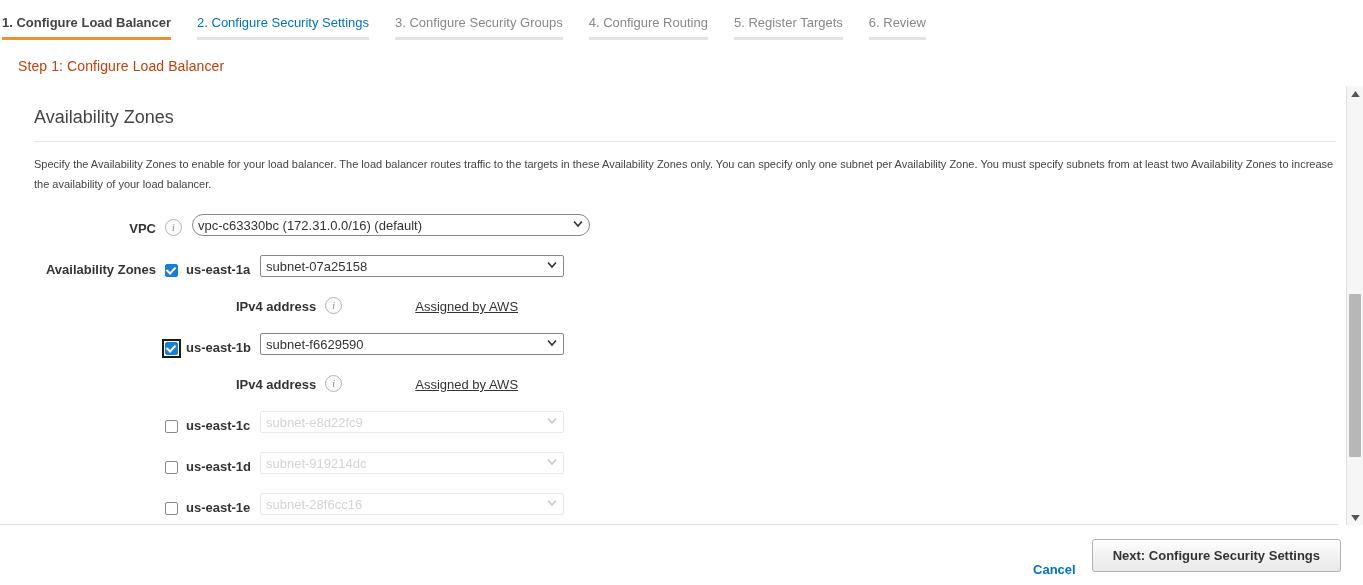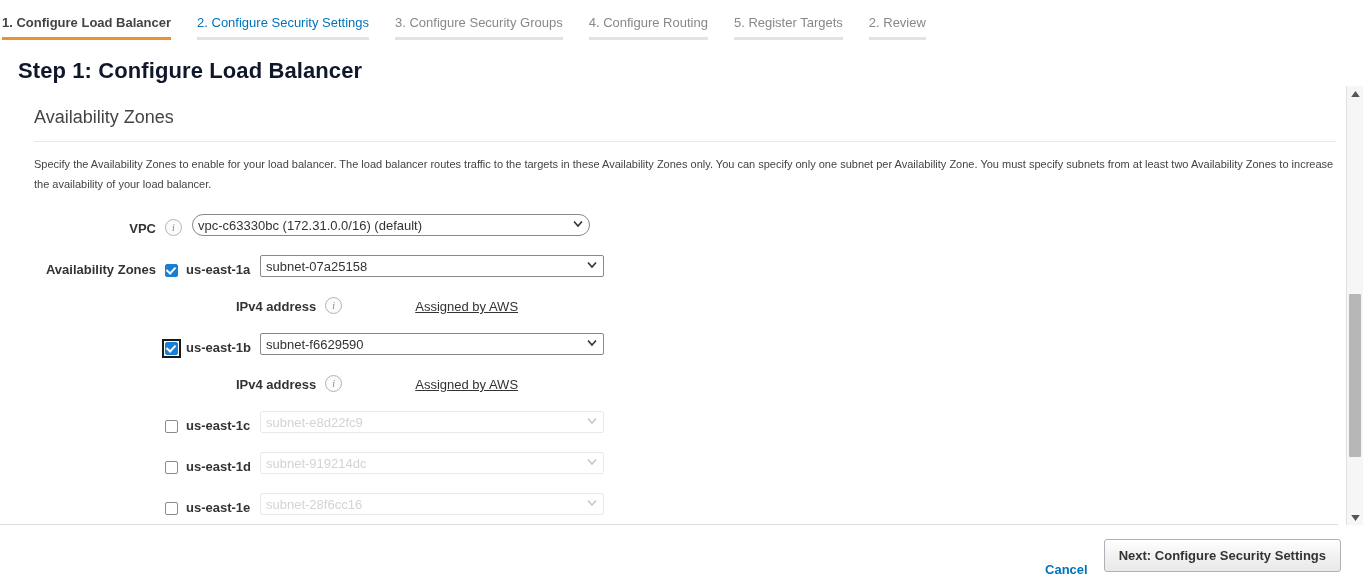--- a/index.html
+++ b/index.html
@@ -39,23 +39,23 @@
     color: #444444;
     font-weight: bold;
     border-bottom-color: #ec912d;
   }
   .wizard-tab.link {
     color: #0073bb;
   }
 
   
   .step-title {
-    font-size: 22px;
-    font-weight: bold;
-    color: #0f172a;
+    font-size: 14px;
+    font-weight: normal;
+    color: #c2410c;
     margin: 18px 0 0 18px;
     letter-spacing: 0.1px;
   }
 
   
   .scroll-region {
     position: absolute;
     top: 94px;
     left: 0;
     width: 1363px;
@@ -148,21 +148,21 @@
     right: 8px;
     top: 50%;
     width: 9px;
     height: 9px;
     margin-top: -6px;
     pointer-events: none;
   }
   .select-wrap .chev svg { display: block; }
 
   select.vpc-select { width: 398px; border-radius: 11px; }
-  select.subnet-select { width: 344px; }
+  select.subnet-select { width: 304px; }
 
   select.ctl:disabled,
   .select-wrap.disabled select.ctl {
     border: 1px solid #e0e0e0;
     color: #c2c2c2;
     background: #ffffff;
   }
 
   
   .cbox {
@@ -291,35 +291,35 @@
     margin-top: 28px;
   }
   .next-button {
     font-family: "Liberation Sans", sans-serif;
     font-size: 13px;
     font-weight: bold;
     color: #333333;
     background: linear-gradient(to bottom, #ffffff 0%, #f2f2f2 50%, #e9e9e9 100%);
     border: 1px solid #adb1b8;
     border-radius: 3px;
-    padding: 8px 14px;
+    padding: 8px 20px;
     cursor: pointer;
     box-shadow: 0 1px 0 rgba(255,255,255,0.6) inset;
   }
 </style>
 </head>
 <body>
 
 <div class="wizard-tabs">
   <div class="wizard-tab active">1. Configure Load Balancer</div>
   <div class="wizard-tab link">2. Configure Security Settings</div>
   <div class="wizard-tab">3. Configure Security Groups</div>
   <div class="wizard-tab">4. Configure Routing</div>
   <div class="wizard-tab">5. Register Targets</div>
-  <div class="wizard-tab">2. Review</div>
+  <div class="wizard-tab">6. Review</div>
 </div>
 
 <h1 class="step-title">Step 1: Configure Load Balancer</h1>
 
 <div class="scroll-region">
   <div class="scroll-content">
 
     <h2 class="section-heading">Availability Zones</h2>
     <hr class="section-rule">
     <p class="section-desc">Specify the Availability Zones to enable for your load balancer. The load balancer routes traffic to the targets in these Availability Zones only. You can specify only one subnet per Availability Zone. You must specify subnets from at least two Availability Zones to increase the availability of your load balancer.</p>

